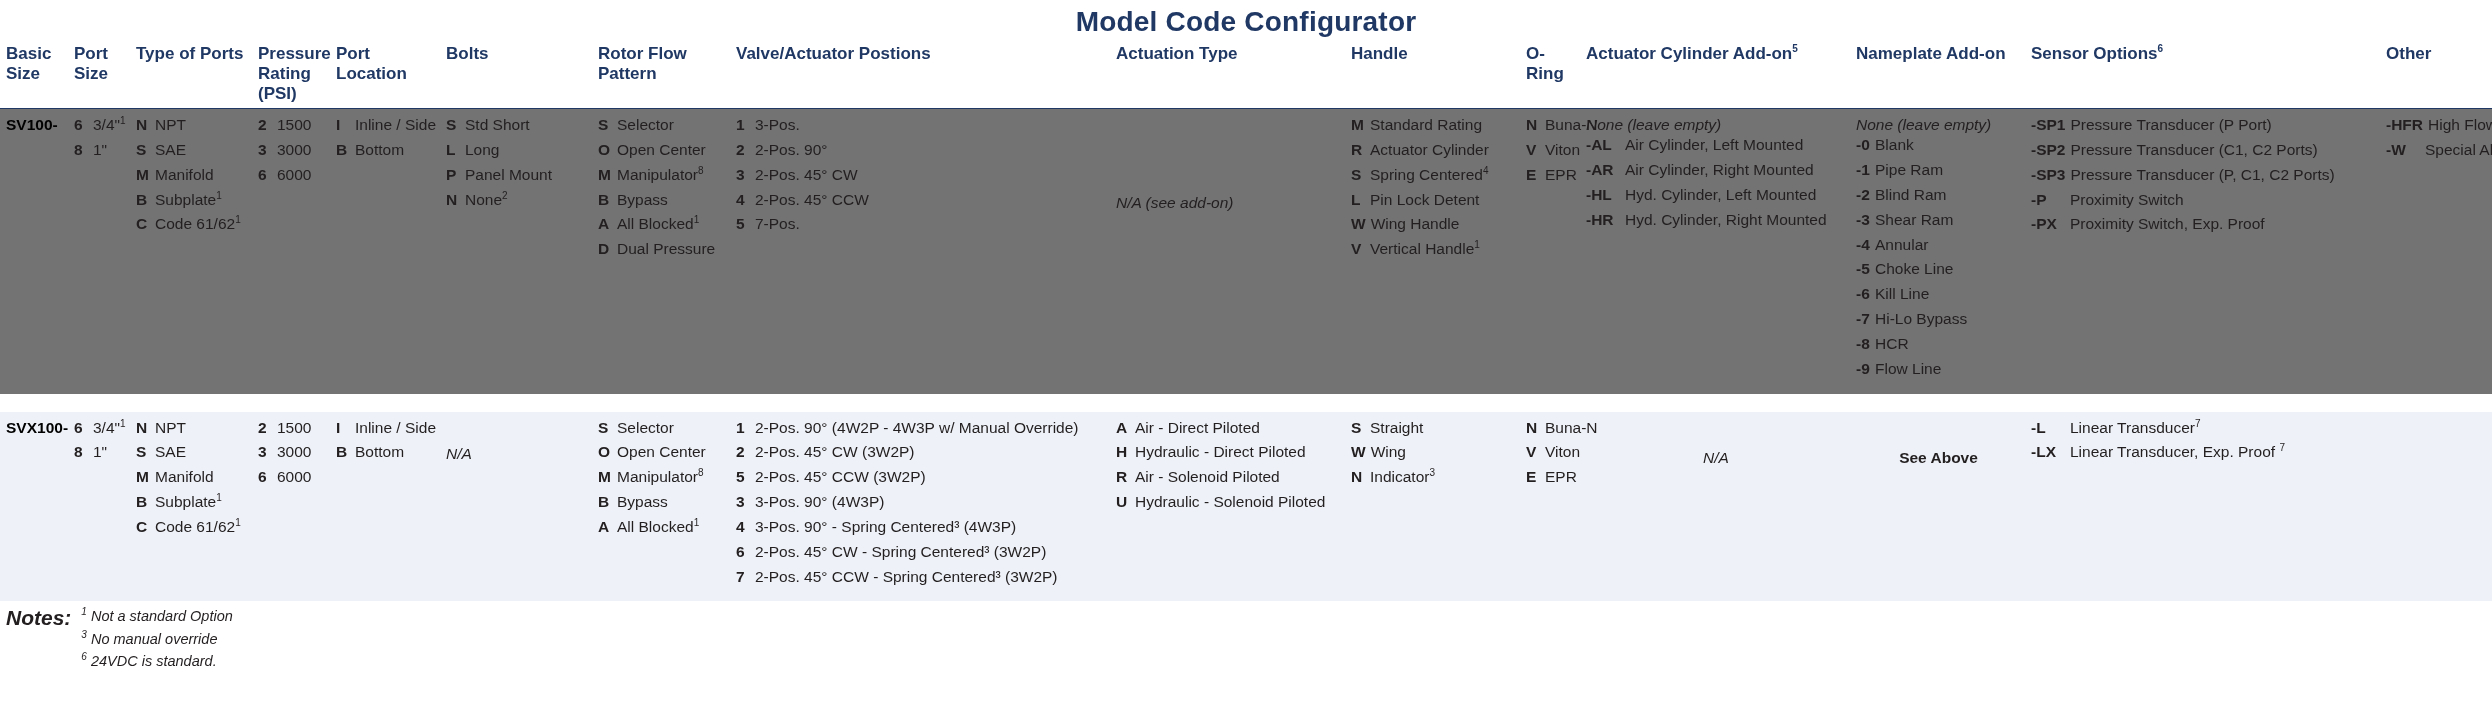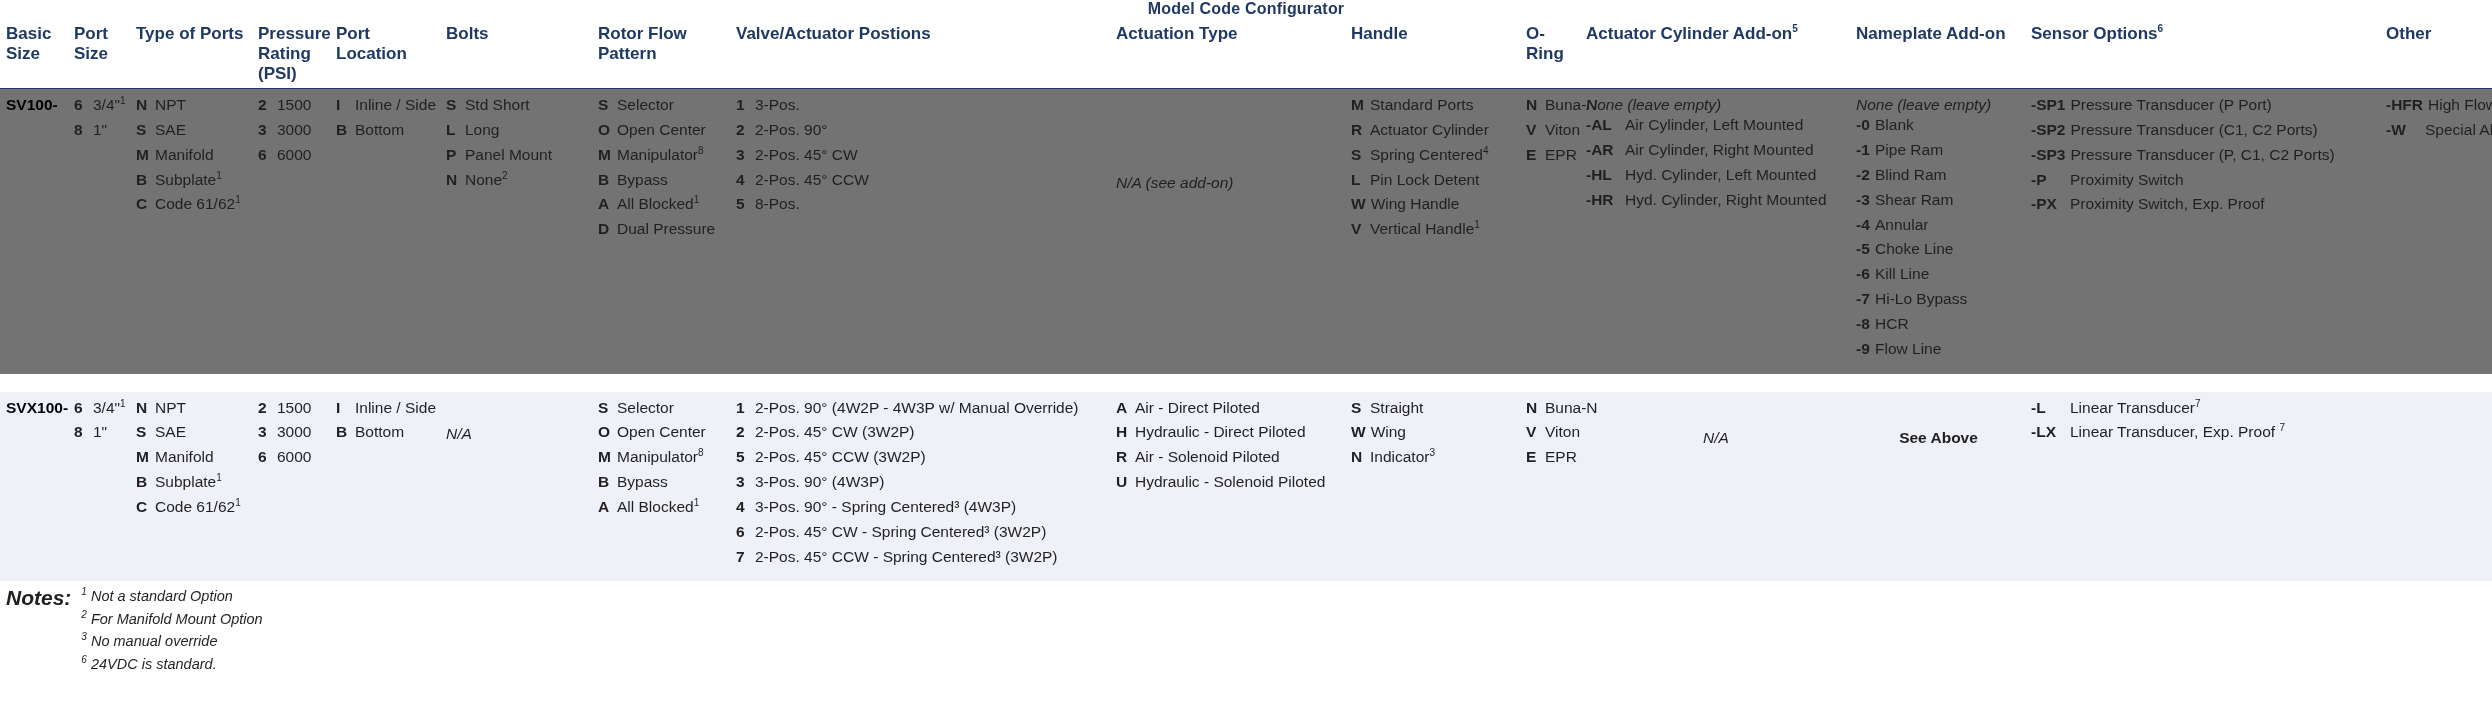--- a/index.html
+++ b/index.html
@@ -7,23 +7,24 @@
     width:2492px;
     background:#ffffff;
     font-family:"Liberation Sans", sans-serif;
     color:#231f20;
     -webkit-font-smoothing:antialiased;
   }
   .page{position:relative;width:2492px;height:715px;overflow:hidden;}
 
   .doc-title{
     text-align:center;
-    font-size:16px;
+    font-size:28px;
     font-weight:bold;
     color:#1f3864;
+    padding-top:6px;
     letter-spacing:.2px;
   }
 
   table.cfg{
     border-collapse:collapse;
     width:2492px;
     table-layout:fixed;
   }
   table.cfg th{
     vertical-align:top;
@@ -186,29 +187,29 @@
               <li class=""><span class="k">A</span><span>All Blocked</span><sup>1</sup></li>
               <li class=""><span class="k">D</span><span>Dual Pressure</span></li>
             </ul>
           </td>
           <td>
             <ul class="opts">
               <li class=""><span class="k">1</span><span>3-Pos.</span></li>
               <li class=""><span class="k">2</span><span>2-Pos. 90°</span></li>
               <li class=""><span class="k">3</span><span>2-Pos. 45° CW</span></li>
               <li class=""><span class="k">4</span><span>2-Pos. 45° CCW</span></li>
-              <li class=""><span class="k">5</span><span>8-Pos.</span></li>
+              <li class=""><span class="k">5</span><span>7-Pos.</span></li>
             </ul>
           </td>
           <td>
             <div style="padding-top:78px" class="na">N/A (see add-on)</div>
           </td>
           <td>
             <ul class="opts">
-              <li class=""><span class="k">M</span><span>Standard Ports</span></li>
+              <li class=""><span class="k">M</span><span>Standard Rating</span></li>
               <li class=""><span class="k">R</span><span>Actuator Cylinder</span></li>
               <li class=""><span class="k">S</span><span>Spring Centered</span><sup>4</sup></li>
               <li class=""><span class="k">L</span><span>Pin Lock Detent</span></li>
               <li class=""><span class="k">W</span><span>Wing Handle</span></li>
               <li class=""><span class="k">V</span><span>Vertical Handle</span><sup>1</sup></li>
             </ul>
           </td>
           <td>
             <ul class="opts">
               <li class=""><span class="k">N</span><span>Buna-N</span></li>
@@ -349,20 +350,19 @@
           <td></td>
         </tr>
     </tbody>
   </table>
 
   <div class="notes">
     <div class="notes-wrap">
       <div class="notes-label">Notes:</div>
       <div class="notes-list" id="notes-list">
           <div><sup>1</sup> Not a standard Option</div>
-          <div><sup>2</sup> For Manifold Mount Option</div>
           <div><sup>3</sup> No manual override</div>
           <div><sup>6</sup> 24VDC is standard.</div>
         </div>
     </div>
   </div>
 
 </div>
 
 </body></html>

